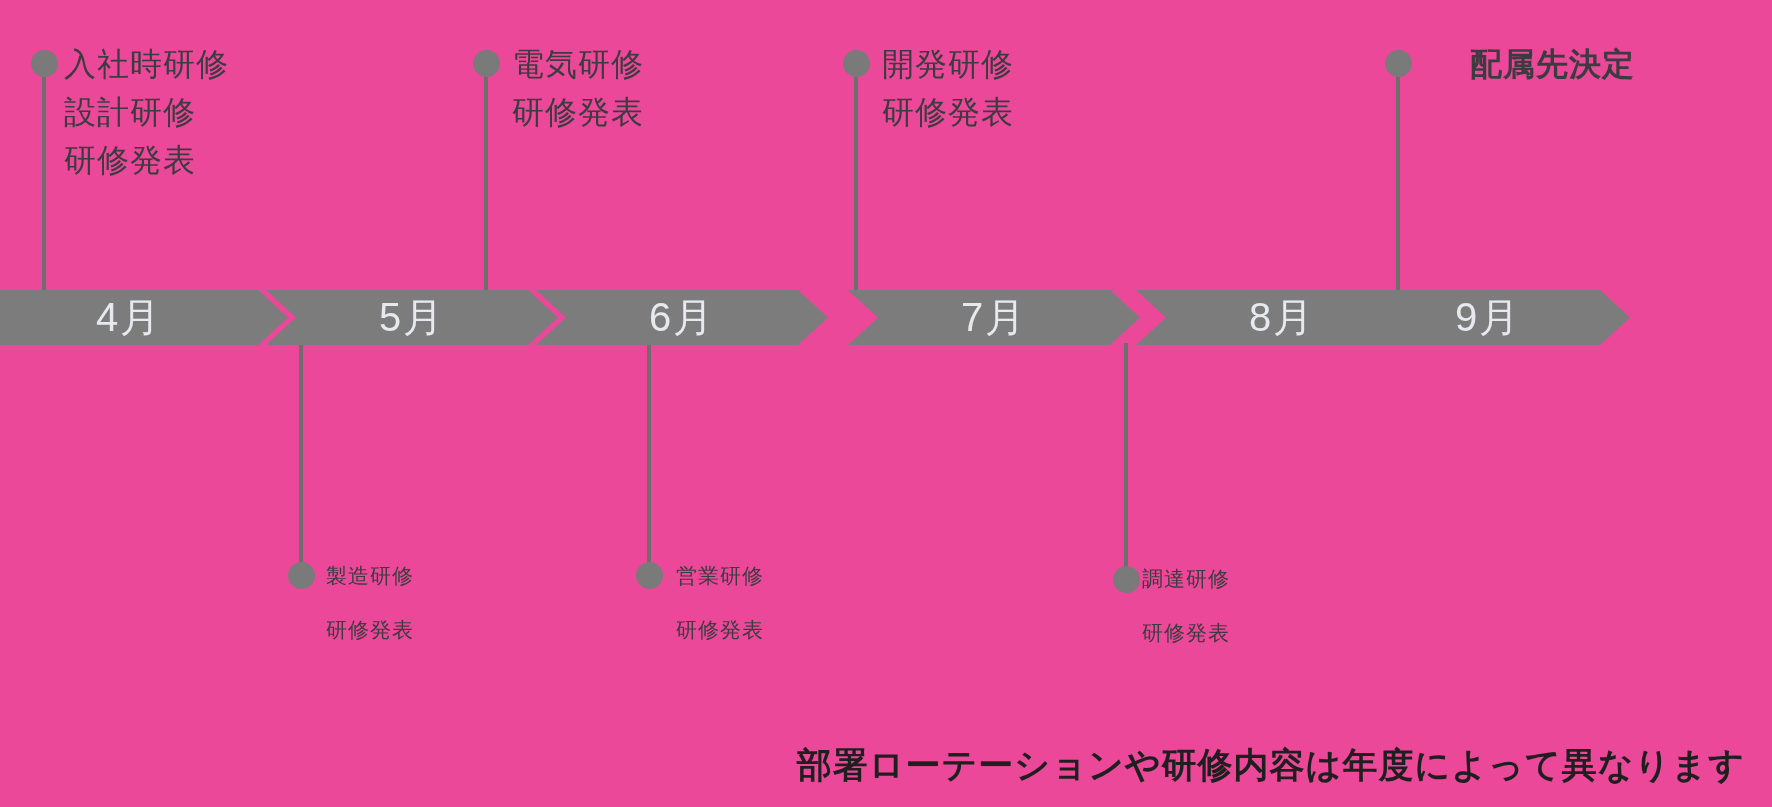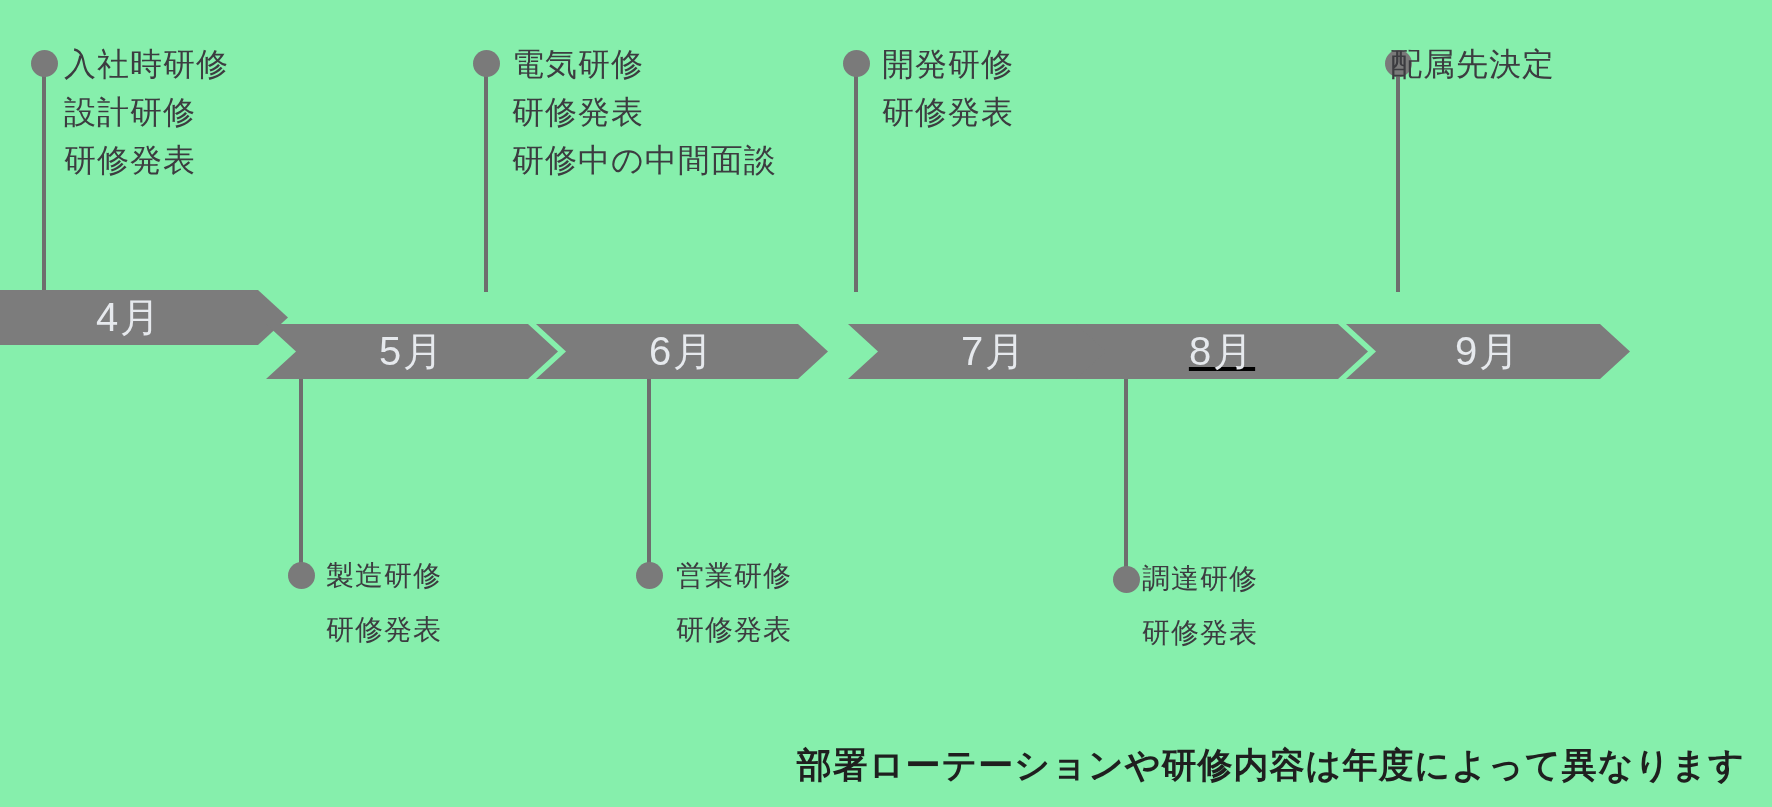--- a/index.html
+++ b/index.html
@@ -1,20 +1,20 @@
 <!DOCTYPE html>
 <html lang="ja"><head>
 <meta charset="utf-8">
 <style>
   html,body{margin:0;padding:0;background:#ffffff;}
   body{font-family:"Liberation Sans","DejaVu Sans",sans-serif;}
   .canvas{
     position:relative;
     width:1772px;height:807px;
-    background:#86efac;
+    background:#ec4899;
     overflow:hidden;
   }
   
   .band{position:absolute;left:0;top:290px;height:66px;width:1772px;}
   .chev{
     position:absolute;top:0;height:55px;
     background:#7c7c7c;
     display:flex;align-items:center;justify-content:center;
     box-sizing:border-box;
   }
@@ -24,38 +24,38 @@
     letter-spacing:2px;
     line-height:55px;
     user-select:none;
   }
   .chev.first{
     clip-path:polygon(0 0, calc(100% - 30px) 0, 100% 50%, calc(100% - 30px) 100%, 0 100%);
     padding-right:30px;
   }
   .chev.mid{
     clip-path:polygon(0 0, calc(100% - 30px) 0, 100% 50%, calc(100% - 30px) 100%, 0 100%, 30px 50%);
-    padding-left:30px;padding-right:30px;margin-top:34px;
+    padding-left:30px;padding-right:30px;
   }
   
   .stem{position:absolute;width:4px;background:#6e6e6e;}
   .dot{
     position:absolute;width:27px;height:27px;border-radius:50%;
     background:#7a7a7a;
   }
   
   .evt{
     position:absolute;
     color:#3c3c40;
     font-size:32px;
     line-height:48px;
     white-space:nowrap;
     letter-spacing:1px;
   }
-  .evt.bottom{line-height:54px;font-size:28px;}
+  .evt.bottom{line-height:54px;font-size:21px;}
   
   .footnote{
     position:absolute;
     right:27px;top:742px;
     font-size:35px;
     font-weight:700;
     color:#1f1f1f;
     letter-spacing:1px;
     white-space:nowrap;
   }
@@ -84,44 +84,43 @@
   <div class="dot" style="left:1113px;top:566px;"></div>
 
   <div class="evt" style="left:64px;top:40px;">
     <div>入社時研修</div>
     <div>設計研修</div>
     <div>研修発表</div>
   </div>
   <div class="evt" style="left:512px;top:40px;">
     <div>電気研修</div>
     <div>研修発表</div>
-    <div>研修中の中間面談</div>
   </div>
   <div class="evt" style="left:882px;top:40px;">
     <div>開発研修</div>
     <div>研修発表</div>
   </div>
-  <div class="evt" style="left:1390px;top:40px;">
+  <div class="evt" style="left:1470px;top:40px;font-weight:bold;">
     <div>配属先決定</div>
   </div>
 
   <div class="band">
     <div class="chev first" style="left:0;width:288px;">
       <span>4月</span>
     </div>
     <div class="chev mid" style="left:266px;width:292px;">
       <span>5月</span>
     </div>
     <div class="chev mid" style="left:536px;width:292px;">
       <span>6月</span>
     </div>
     <div class="chev mid" style="left:848px;width:292px;">
       <span>7月</span>
     </div>
-    <div class="chev mid" style="left:1076px;width:292px;text-decoration:underline;">
+    <div class="chev mid" style="left:1136px;width:292px;">
       <span>8月</span>
     </div>
     <div class="chev mid" style="left:1346px;width:284px;">
       <span>9月</span>
     </div>
   </div>
 
   <div class="evt bottom" style="left:326px;top:549px;">
     <div>製造研修</div>
     <div>研修発表</div>

